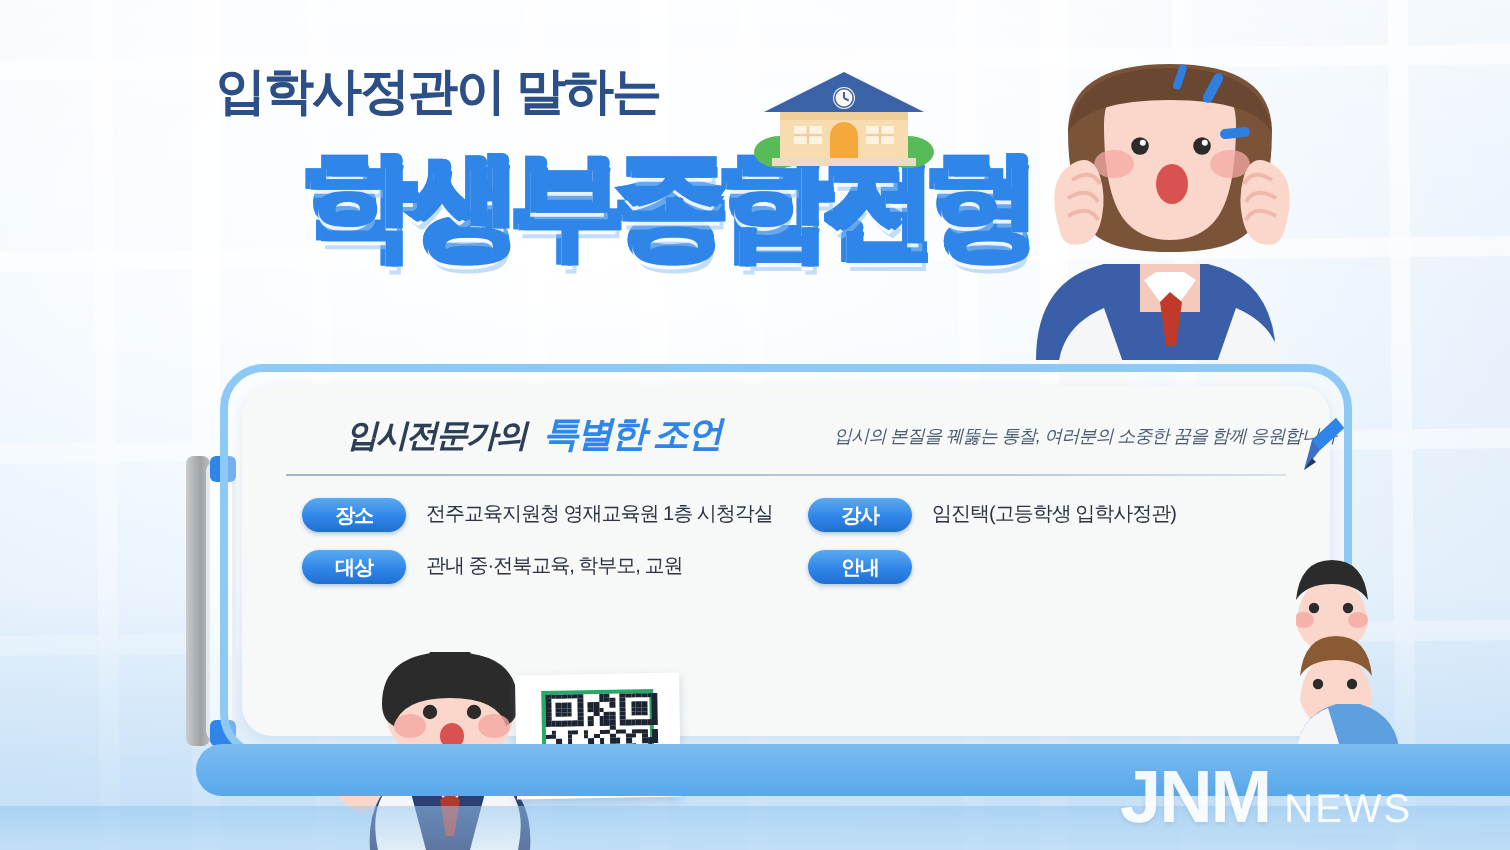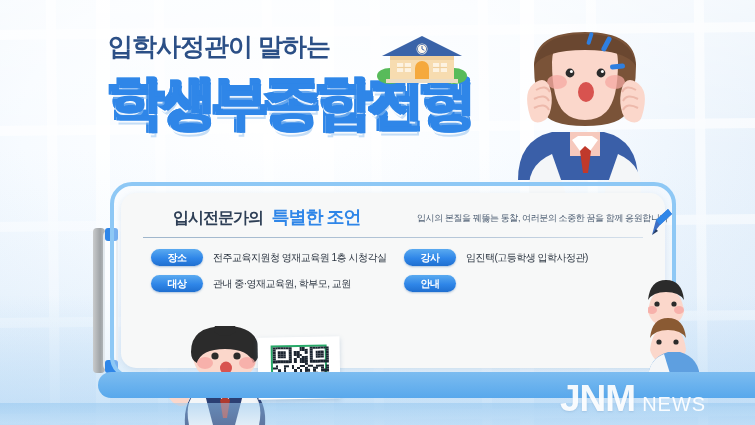--- a/index.html
+++ b/index.html
@@ -55,21 +55,21 @@
     -webkit-text-stroke: 5px #2f86e8;
     paint-order: stroke fill;
     text-shadow:
        0 3px 0 #2f86e8,
        3px 3px 0 #2f86e8,
        0 5px 0 rgba(255,255,255,.85),
        2px 7px 0 rgba(150,195,240,.55);
   }
   .headline-main .inner {
     background:linear-gradient(180deg,#7dc0f5 0%, #4d9ff0 45%, #2f86e8 100%);
-    -webkit-background-clip:text; background-clip:text; color:transparent;
+    -webkit-background-clip:text; background-clip:text; color:transparent;margin-left:44px;
   }
 
   
   .school-icon { position:absolute; left:374px; top:30px; width:96px; height:54px; }
 
   
   .girl { position:absolute; left:500px; top:20px; width:185px; height:180px; }
   .spark { position:absolute; background:#2f7fe0; border-radius:3px; }
 
   
@@ -79,21 +79,21 @@
     background:rgba(255,255,255,.35);
     padding:7px;
   }
   .card-inner {
     width:100%; height:100%;
     background:#f7f8f8;
     border-radius:15px;
     position:relative;
     box-shadow: 0 2px 6px rgba(110,150,190,.18);
   }
-  .card-head { position:absolute; left:52px; top:12px; right:20px; height:26px; }
+  .card-head { position:absolute; left:52px; top:12px; right:20px; height:26px;font-style:italic; }
   .ttl-a { font-size:16px; font-weight:bold; color:#2d3e55; letter-spacing:-1px; }
   .ttl-b { font-size:18px; font-weight:bold; color:#2f86e8; letter-spacing:-1px; margin-left:4px; }
   .tagline {
     position:absolute; left:244px; top:7px;
     font-size:9px; color:#4a5b70; letter-spacing:-.4px; white-space:nowrap;
   }
   .pencil { position:absolute; left:475px; top:2px; width:26px; height:30px; }
   .rule {
     position:absolute; left:22px; right:22px; top:44px; height:1px;
     background:linear-gradient(90deg,#9fb6cc 0%, #b9c9da 70%, #d6e1ec 100%);
@@ -249,21 +249,21 @@
       <div class="col-left">
           <div class="row">
             <div class="pill">장소</div>
             <div class="rowtxt">
               <span class="sub">전주교육지원청 영재교육원 1층 시청각실</span>
             </div>
           </div>
           <div class="row">
             <div class="pill">대상</div>
             <div class="rowtxt">
-              <span class="sub">관내 중·영재교육원, 학부모, 교원</span>
+              <span class="sub">관내 중·전북교육, 학부모, 교원</span>
             </div>
           </div>
         </div>
       <div class="col-right">
           <div class="row">
             <div class="pill">강사</div>
             <div class="rowtxt">
               <span class="sub">임진택(고등학생 입학사정관)</span>
             </div>
           </div>

